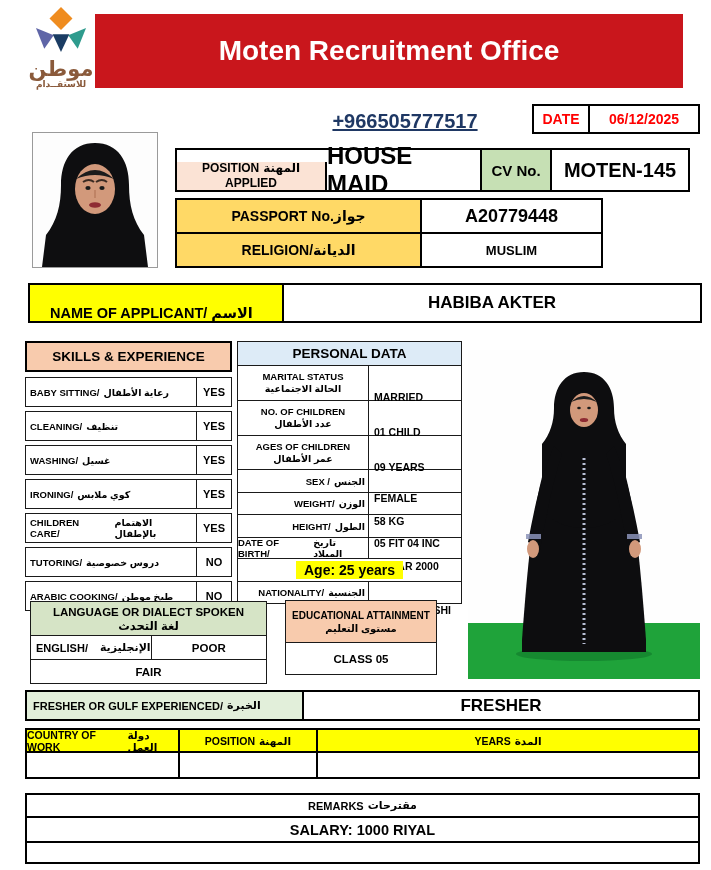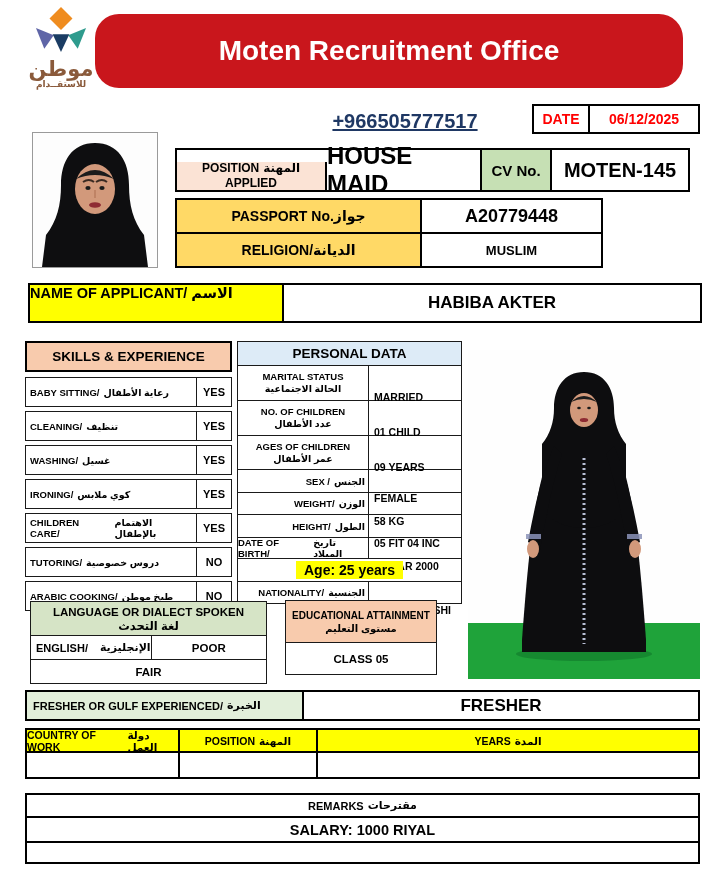--- a/index.html
+++ b/index.html
@@ -8,21 +8,21 @@
   .abs{position:absolute;box-sizing:border-box;}
   .ctr{display:flex;align-items:center;justify-content:center;}
   .ar{margin-left:4px;unicode-bidi:isolate;}
 
   
   .logo{left:26px;top:6px;width:70px;height:92px;text-align:center;}
   .logo-brand{font-size:21px;font-weight:bold;color:var(--logo-brown);line-height:20px;margin-top:1px;}
   .logo-tagline{font-size:9px;font-weight:bold;color:var(--logo-brown);letter-spacing:.5px;}
 
   
-  .banner{left:95px;top:14px;width:588px;height:74px;background:var(--banner-red);border-radius:24px;}
+  .banner{left:95px;top:14px;width:588px;height:74px;background:var(--banner-red);}
   .banner span{color:#fff;font-size:28px;font-weight:bold;}
 
   
   .phone{left:240px;top:110px;width:330px;height:26px;text-align:center;
          color:var(--phone-blue);font-size:20px;font-weight:bold;text-decoration:underline;cursor:pointer;}
   .date-box{left:532px;top:104px;width:168px;height:30px;border:2px solid #000;display:flex;}
   .date-box .dl{flex:0 0 54px;border-right:2px solid #000;}
   .date-box .dv{flex:1;}
   .date-box div{display:flex;align-items:center;justify-content:center;
                 color:var(--date-red);font-weight:bold;font-size:14px;}
@@ -39,21 +39,21 @@
   
   .pass-table{left:175px;top:198px;width:428px;border:2px solid #000;}
   .pass-row{display:flex;height:32px;border-bottom:2px solid #000;}
   .pass-row:last-child{border-bottom:none;}
   .pass-label{flex:0 0 243px;background:var(--gold);border-right:2px solid #000;font-weight:bold;font-size:14px;}
   .pass-val{flex:1;font-weight:bold;}
   .pv-big{font-size:18px;} .pv-sm{font-size:13px;}
 
   
   .name-row{left:28px;top:283px;width:674px;height:40px;border:2px solid #000;display:flex;}
-  .name-label{flex:0 0 254px;background:var(--yellow);border-right:2px solid #000;display:flex;align-items:flex-start;padding-left:0;font-weight:bold;font-size:14.5px;box-sizing:border-box;}
+  .name-label{flex:0 0 254px;background:var(--yellow);border-right:2px solid #000;display:flex;align-items:flex-end;padding-left:20px;font-weight:bold;font-size:14.5px;box-sizing:border-box;}
   .name-val{flex:1;font-weight:bold;font-size:17px;}
 
   
   .skills{left:25px;top:341px;width:207px;}
   .sk-title{height:27px;border:2px solid #000;background:var(--peach);font-weight:bold;font-size:13.5px;margin-bottom:5px;}
   .sk-row{height:28px;border:1.5px solid #1a1a1a;display:flex;margin-bottom:4px;}
   .sk-label{flex:0 0 171px;border-right:1.5px solid #1a1a1a;display:flex;align-items:center;padding-left:4px;font-weight:bold;font-size:9.5px;box-sizing:border-box;}
   .sk-val{flex:1;display:flex;align-items:center;justify-content:center;font-weight:bold;font-size:11px;}
 
   

